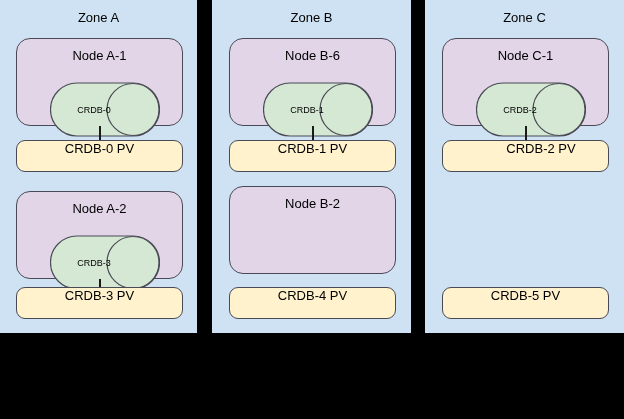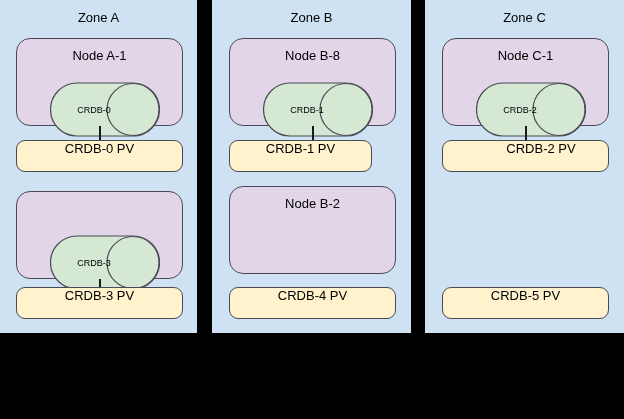--- a/index.html
+++ b/index.html
@@ -108,53 +108,54 @@
       </div>
     </div>
 
     <div class="connector" style="left:98px; top:125px; height:17px;"></div>
 
     <div class="pv" style="left:15px; top:139px; width:167px; height:32px;">
       <span>CRDB-0 PV</span>
     </div>
 
     <div class="node" style="left:15px; top:190px; width:167px; height:88px;">
+      <div class="node-title">Node A-2</div>
       <div class="cyl" style="left:33px; top:43px; width:110px; height:55px;">
         <svg width="110" height="55" viewBox="0 0 110 55">
           <path d="M27,1 L83,1 A26,26 0 0 1 83,54 L27,54 A26,26 0 0 1 27,1 Z" fill="#d5e8d4" stroke="#4a4a55" stroke-width="1.2"></path>
           <circle cx="83" cy="27.5" r="26" fill="#d5e8d4" stroke="#4a4a55" stroke-width="1.2"></circle>
         </svg>
         <div class="cyl-label">CRDB-3</div>
       </div>
     </div>
 
     <div class="connector" style="left:98px; top:278px; height:17px;"></div>
 
     <div class="pv" style="left:15px; top:286px; width:167px; height:32px;">
       <span>CRDB-3 PV</span>
     </div>
   </div>
 
   <div class="zone" style="left:212px; top:0px; width:199px; height:333px;">
     <div class="zone-title">Zone B</div>
 
     <div class="node" style="left:16px; top:37px; width:167px; height:88px;">
-      <div class="node-title">Node B-8</div>
+      <div class="node-title">Node B-6</div>
       <div class="cyl" style="left:33px; top:43px; width:110px; height:55px;">
         <svg width="110" height="55" viewBox="0 0 110 55">
           <path d="M27,1 L83,1 A26,26 0 0 1 83,54 L27,54 A26,26 0 0 1 27,1 Z" fill="#d5e8d4" stroke="#4a4a55" stroke-width="1.2"></path>
           <circle cx="83" cy="27.5" r="26" fill="#d5e8d4" stroke="#4a4a55" stroke-width="1.2"></circle>
         </svg>
         <div class="cyl-label">CRDB-1</div>
       </div>
     </div>
 
     <div class="connector" style="left:99px; top:125px; height:17px;"></div>
 
-    <div class="pv" style="left:16px; top:139px; width:143px; height:32px;">
+    <div class="pv" style="left:16px; top:139px; width:167px; height:32px;">
       <span>CRDB-1 PV</span>
     </div>
 
     <div class="node" style="left:16px; top:185px; width:167px; height:88px;">
       <div class="node-title">Node B-2</div>
     </div>
 
     <div class="pv" style="left:16px; top:286px; width:167px; height:32px;">
       <span>CRDB-4 PV</span>
     </div>

